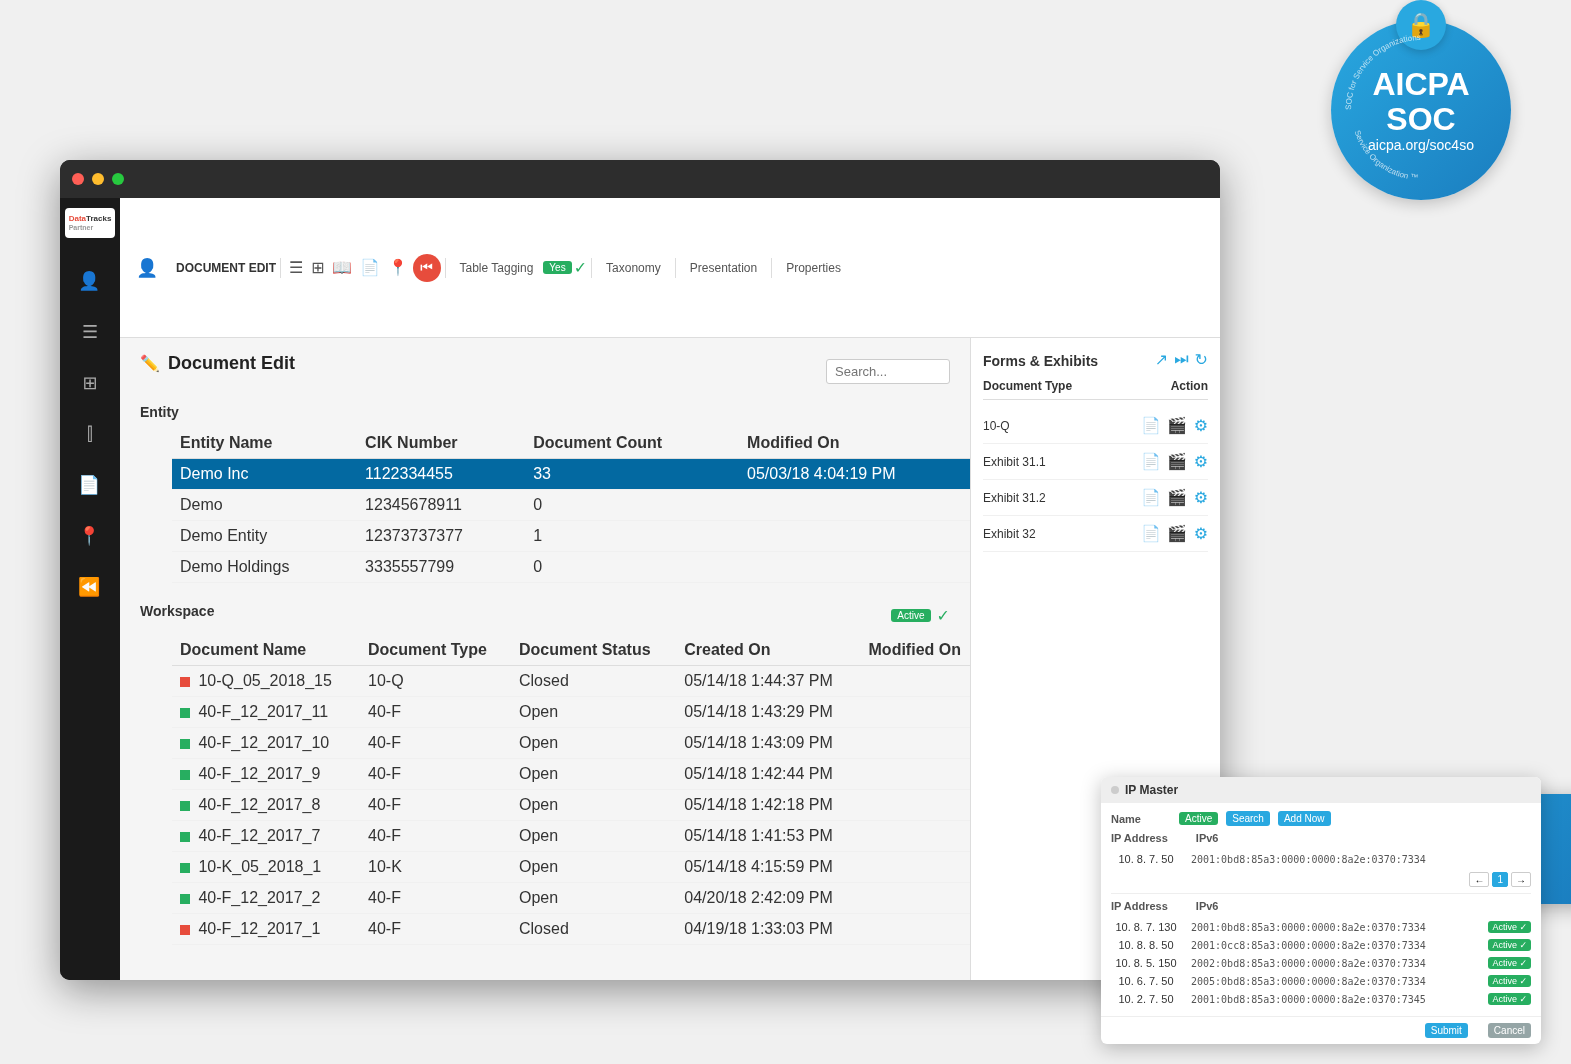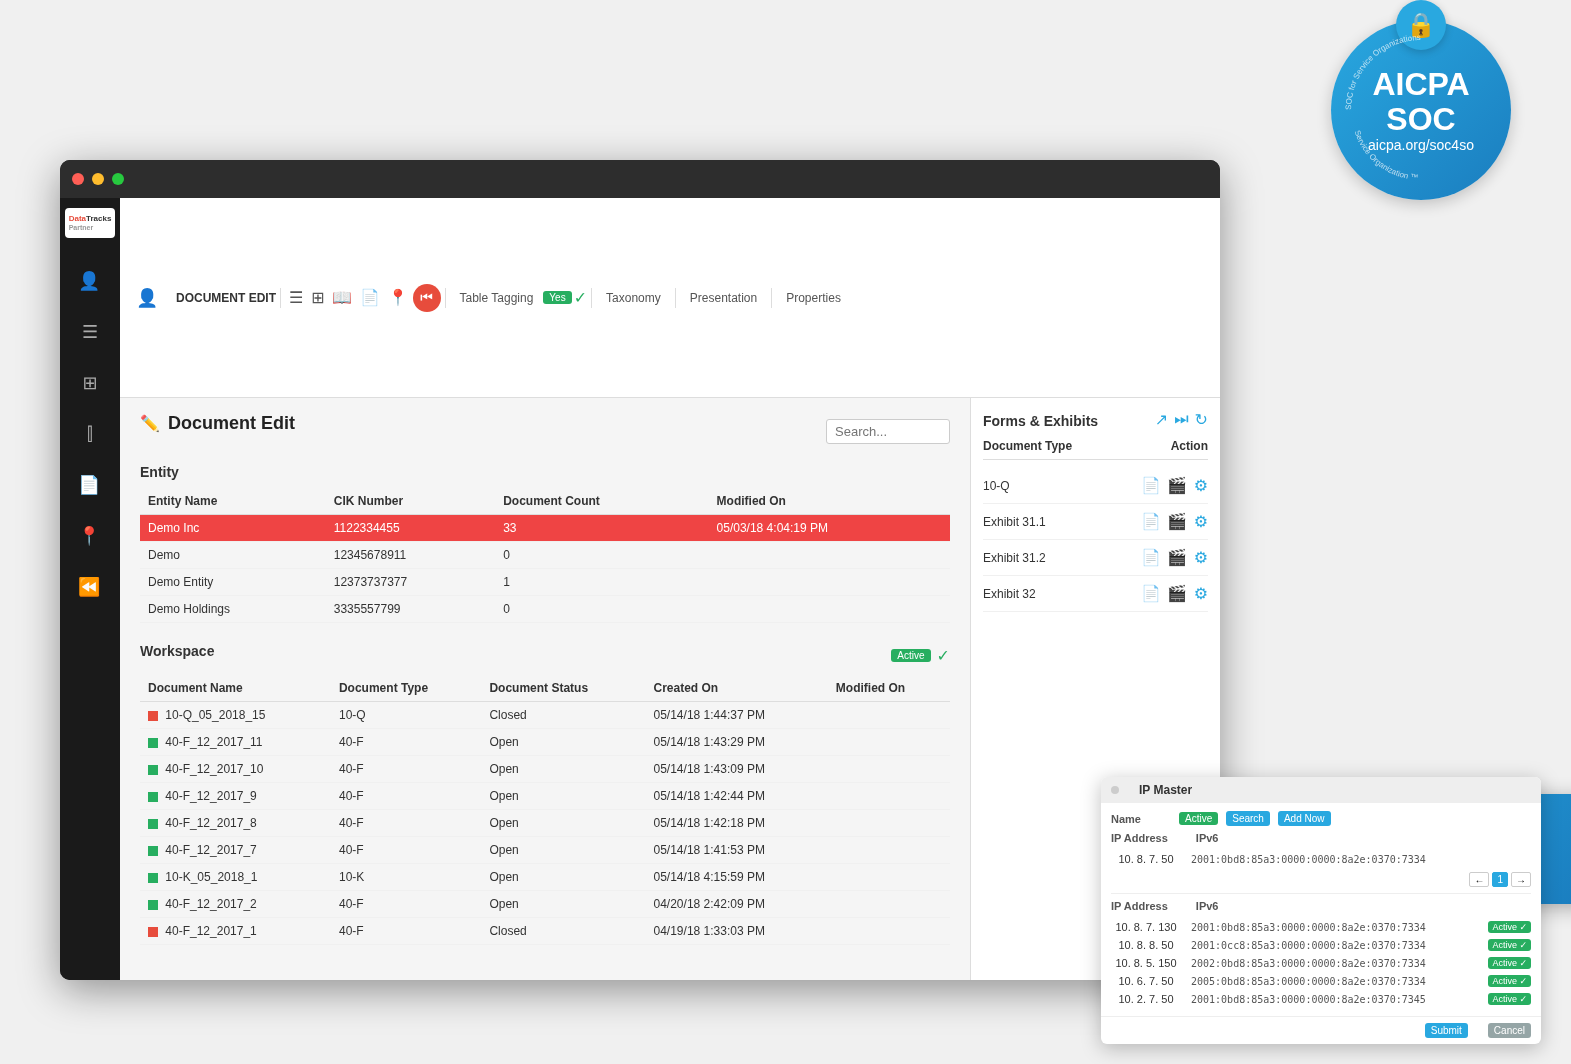--- a/index.html
+++ b/index.html
@@ -230,37 +230,38 @@
       font-size: 14px;
       font-weight: bold;
       color: #333;
       margin-bottom: 8px;
       clear: both;
     }
 
     table {
       width: 100%;
       border-collapse: collapse;
-      font-size: 12px;
+      font-size: 16px;
       margin-bottom: 20px;
+      margin-left: 32px;
     }
     table th {
       text-align: left;
       font-weight: bold;
       color: #333;
       padding: 6px 8px;
       border-bottom: 1px solid #ddd;
     }
     table td {
       padding: 6px 8px;
       color: #333;
       border-bottom: 1px solid #f0f0f0;
     }
     table tr.selected td {
-      background: #ef4444;
+      background: #0369a1;
       color: white;
     }
 
     
     .workspace-header {
       display: flex;
       align-items: center;
       justify-content: space-between;
       margin-bottom: 8px;
     }
@@ -354,21 +355,21 @@
       box-shadow: 0 4px 20px rgba(0,0,0,0.25);
       overflow: hidden;
       z-index: 60;
       font-size: 11px;
     }
     .ip-master-header {
       background: #eee;
       padding: 6px 10px;
       display: flex;
       align-items: center;
-      gap: 20px;
+      gap: 6px;
       font-weight: bold;
       color: #333;
       font-size: 12px;
     }
     .ip-master-header .window-dot {
       width: 8px; height: 8px; border-radius: 50%; background: #ccc;
     }
     .ip-master-body { padding: 8px 10px; }
     .ip-master-row {
       display: flex;

